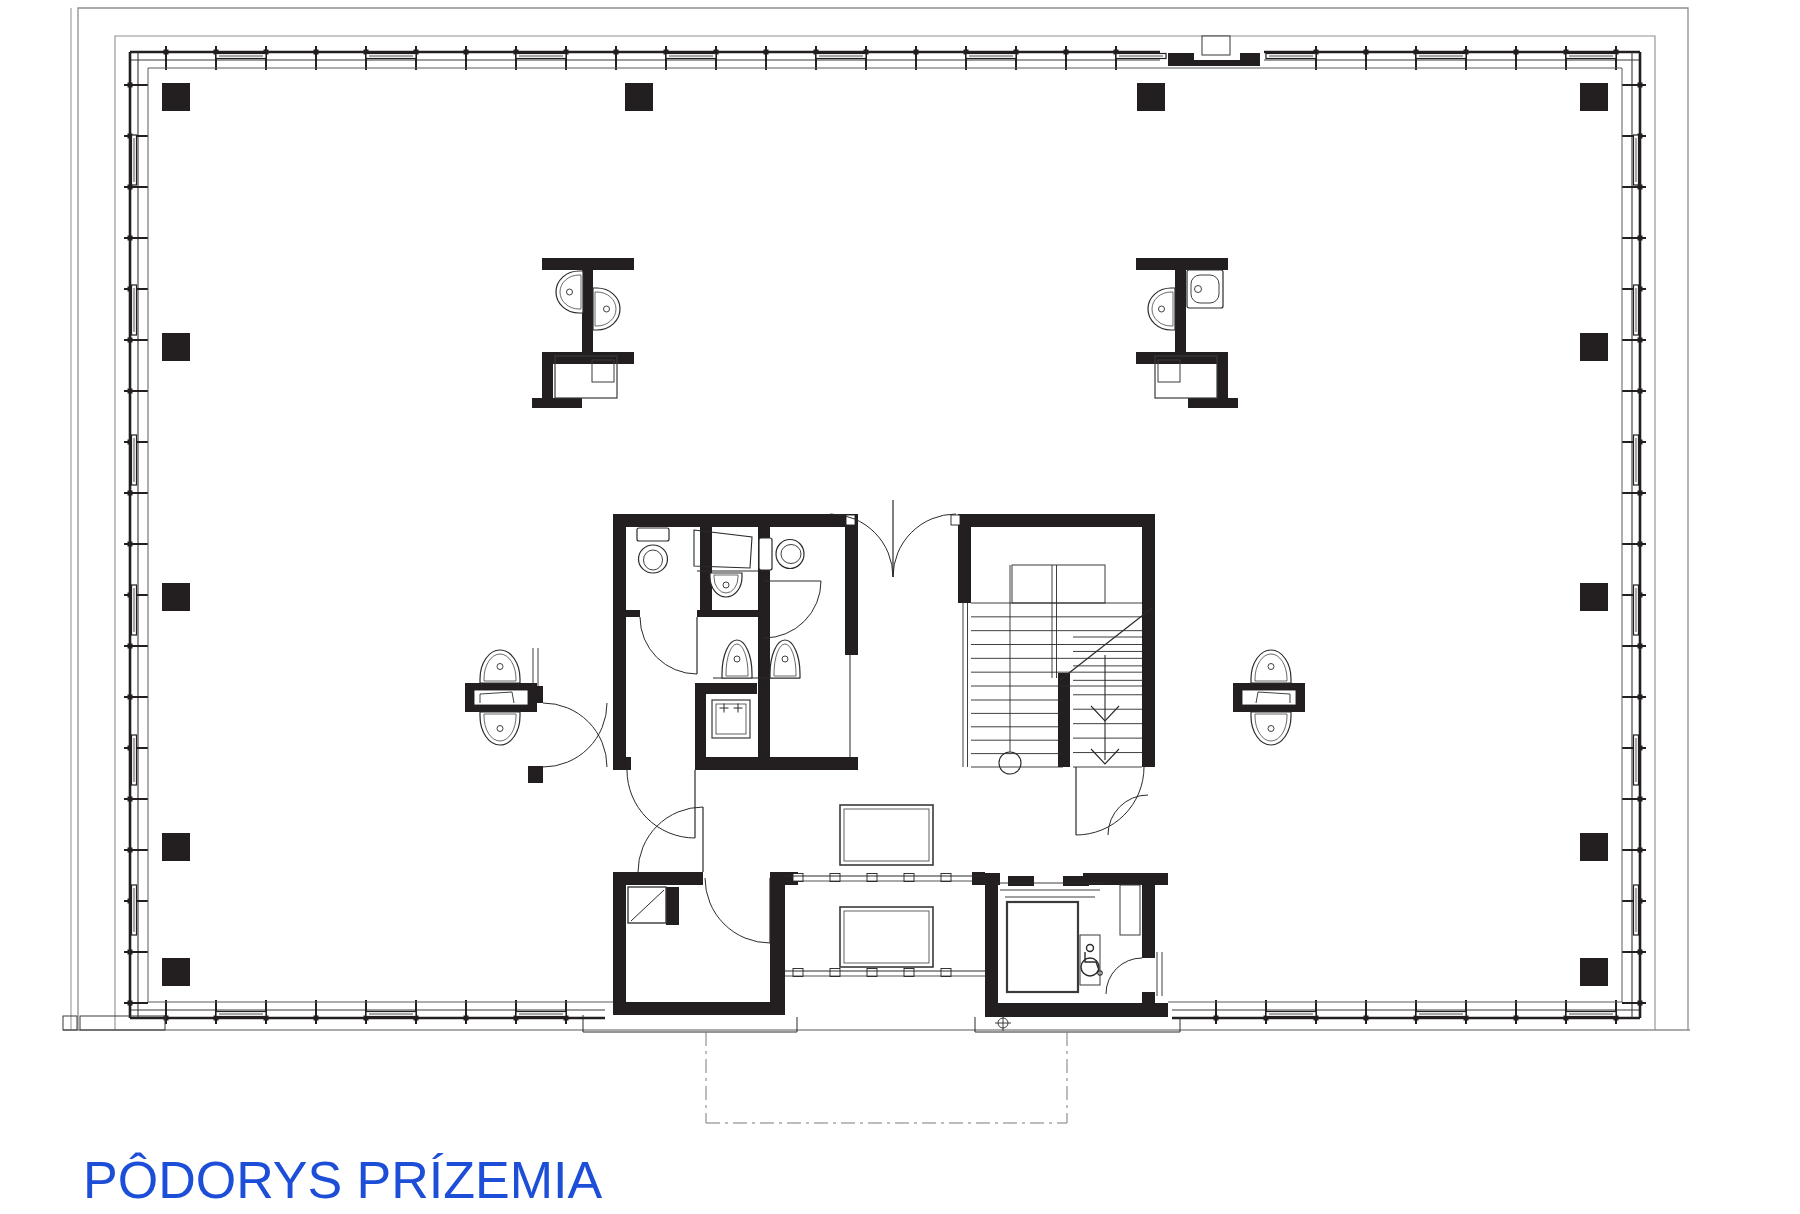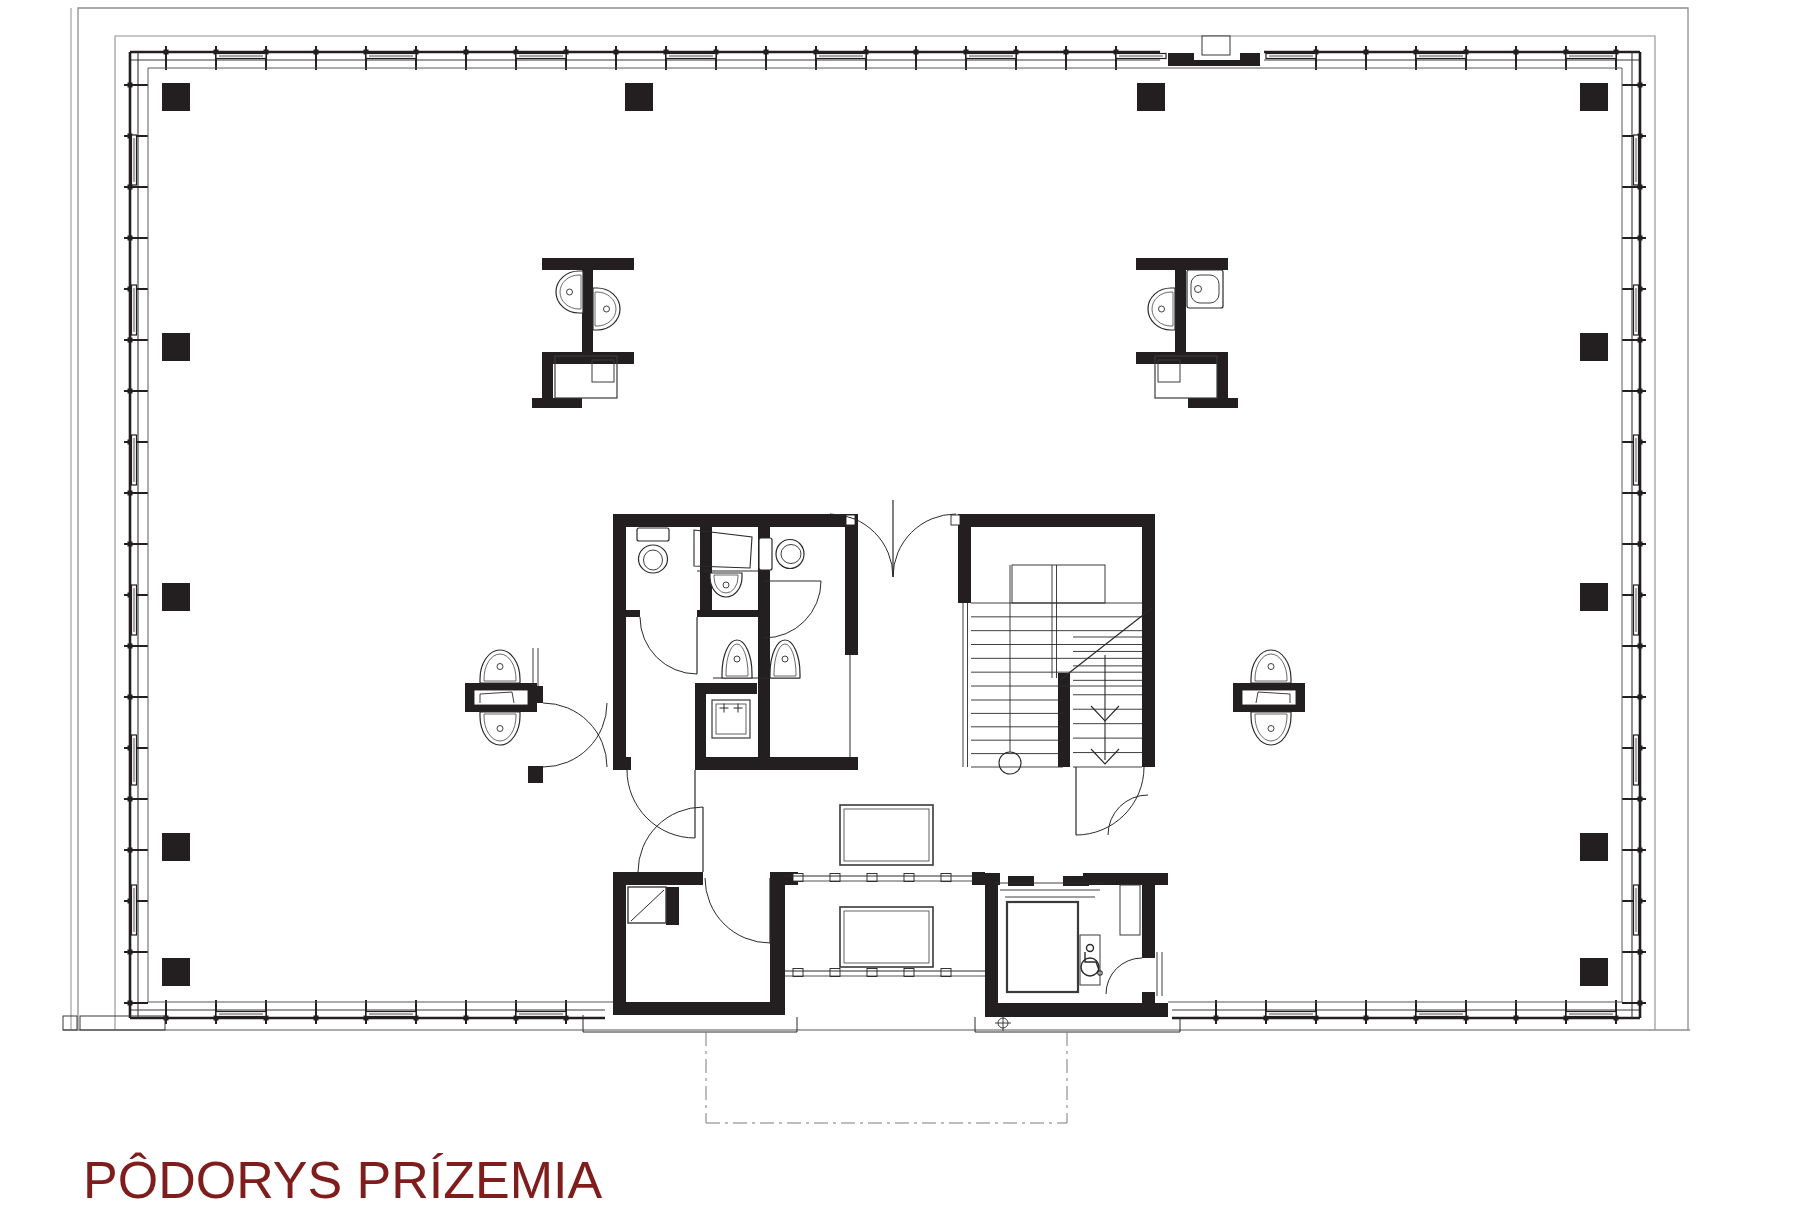--- a/index.html
+++ b/index.html
@@ -1,20 +1,20 @@
 <!DOCTYPE html>
 <html><head>
 <meta charset="utf-8">
 <style>
   html,body{margin:0;padding:0;background:#fff;}
   body{width:1800px;height:1214px;position:relative;font-family:"Liberation Sans",sans-serif;}
   #plan-wrap{position:absolute;inset:0;}
   #plan-svg{display:block;width:1800px;height:1214px;}
   #plan-title{position:absolute;left:83px;top:1150px;font-size:52px;font-weight:400;
-    letter-spacing:0px;color:#7f1d1d;white-space:nowrap;}
+    letter-spacing:0px;color:#1d4ed8;white-space:nowrap;}
 </style>
 </head>
 <body>
 
 <div id="plan-wrap">
   <svg id="plan-svg" viewBox="0 0 1800 1214" xmlns="http://www.w3.org/2000/svg">
       <line x1="63" y1="1030" x2="1690" y2="1030" stroke="#8f8f8f" stroke-width="1.4"></line>
       <path d="M 78 1030 V 8 H 1688 V 1030" fill="none" stroke="#8f8f8f" stroke-width="1.3"></path>
       <line x1="71" y1="8" x2="71" y2="1030" stroke="#8f8f8f" stroke-width="1"></line>
       <path d="M 115 1030 V 36 H 1655 V 1030" fill="none" stroke="#8f8f8f" stroke-width="1.1"></path>

